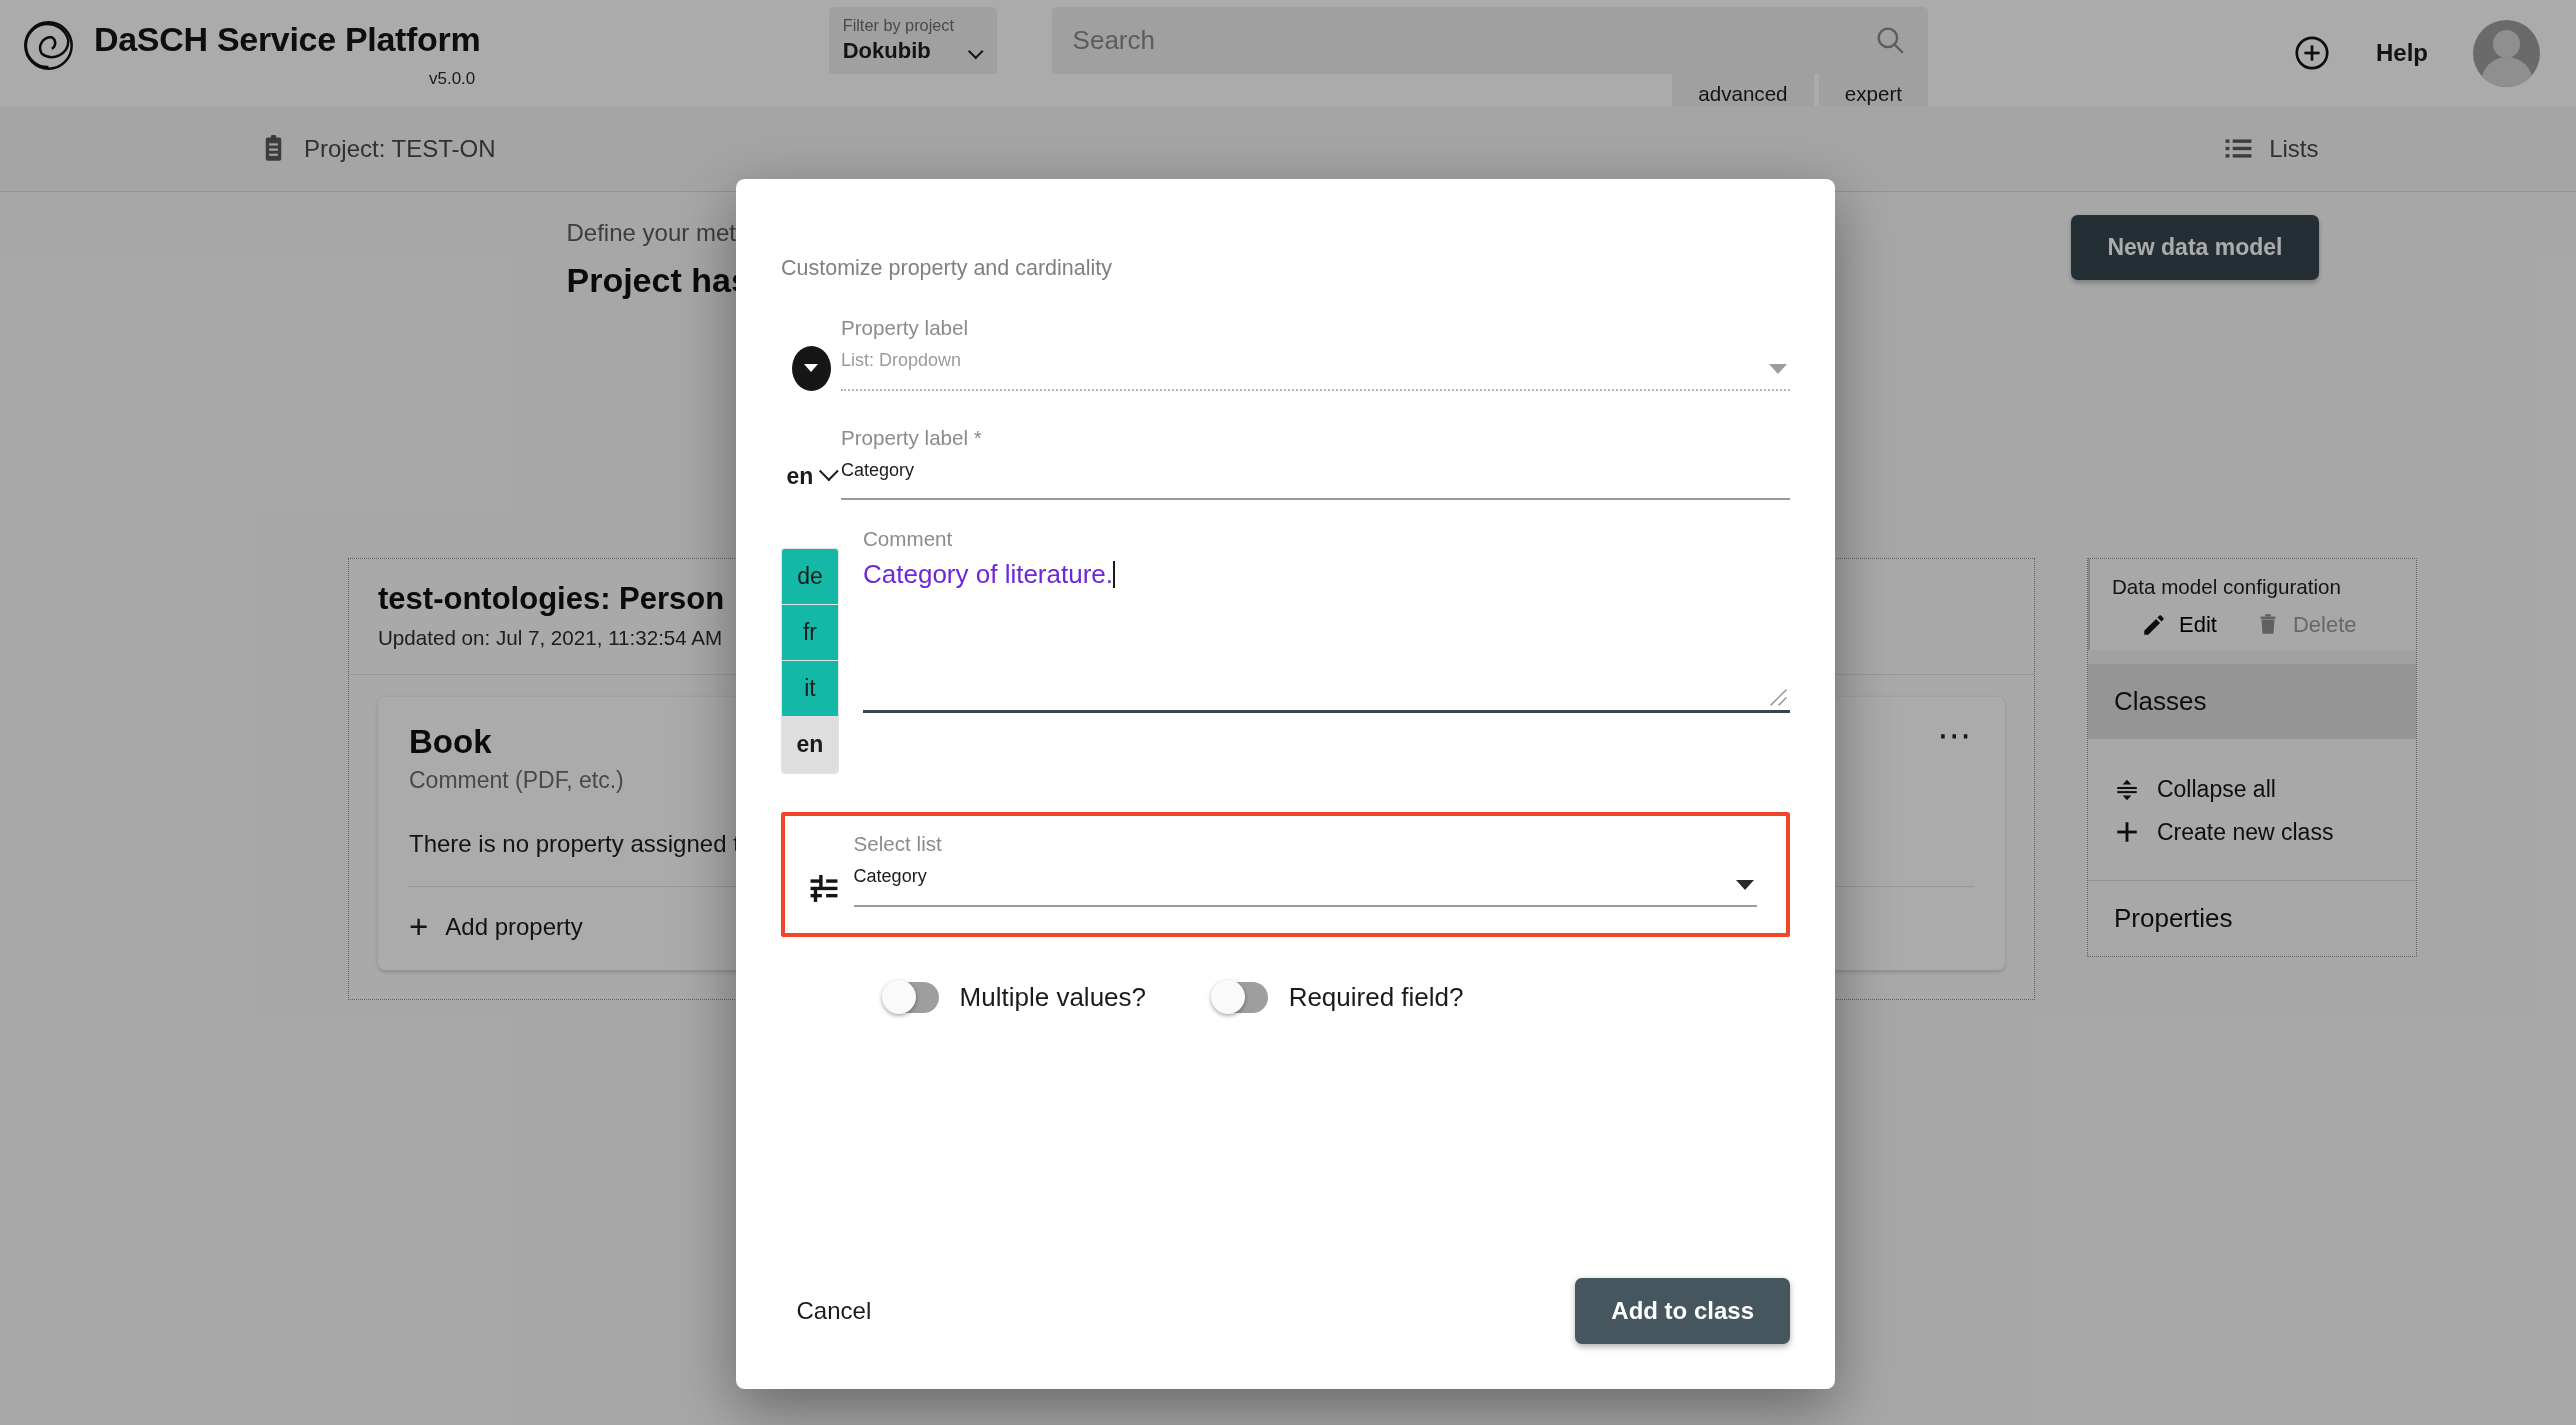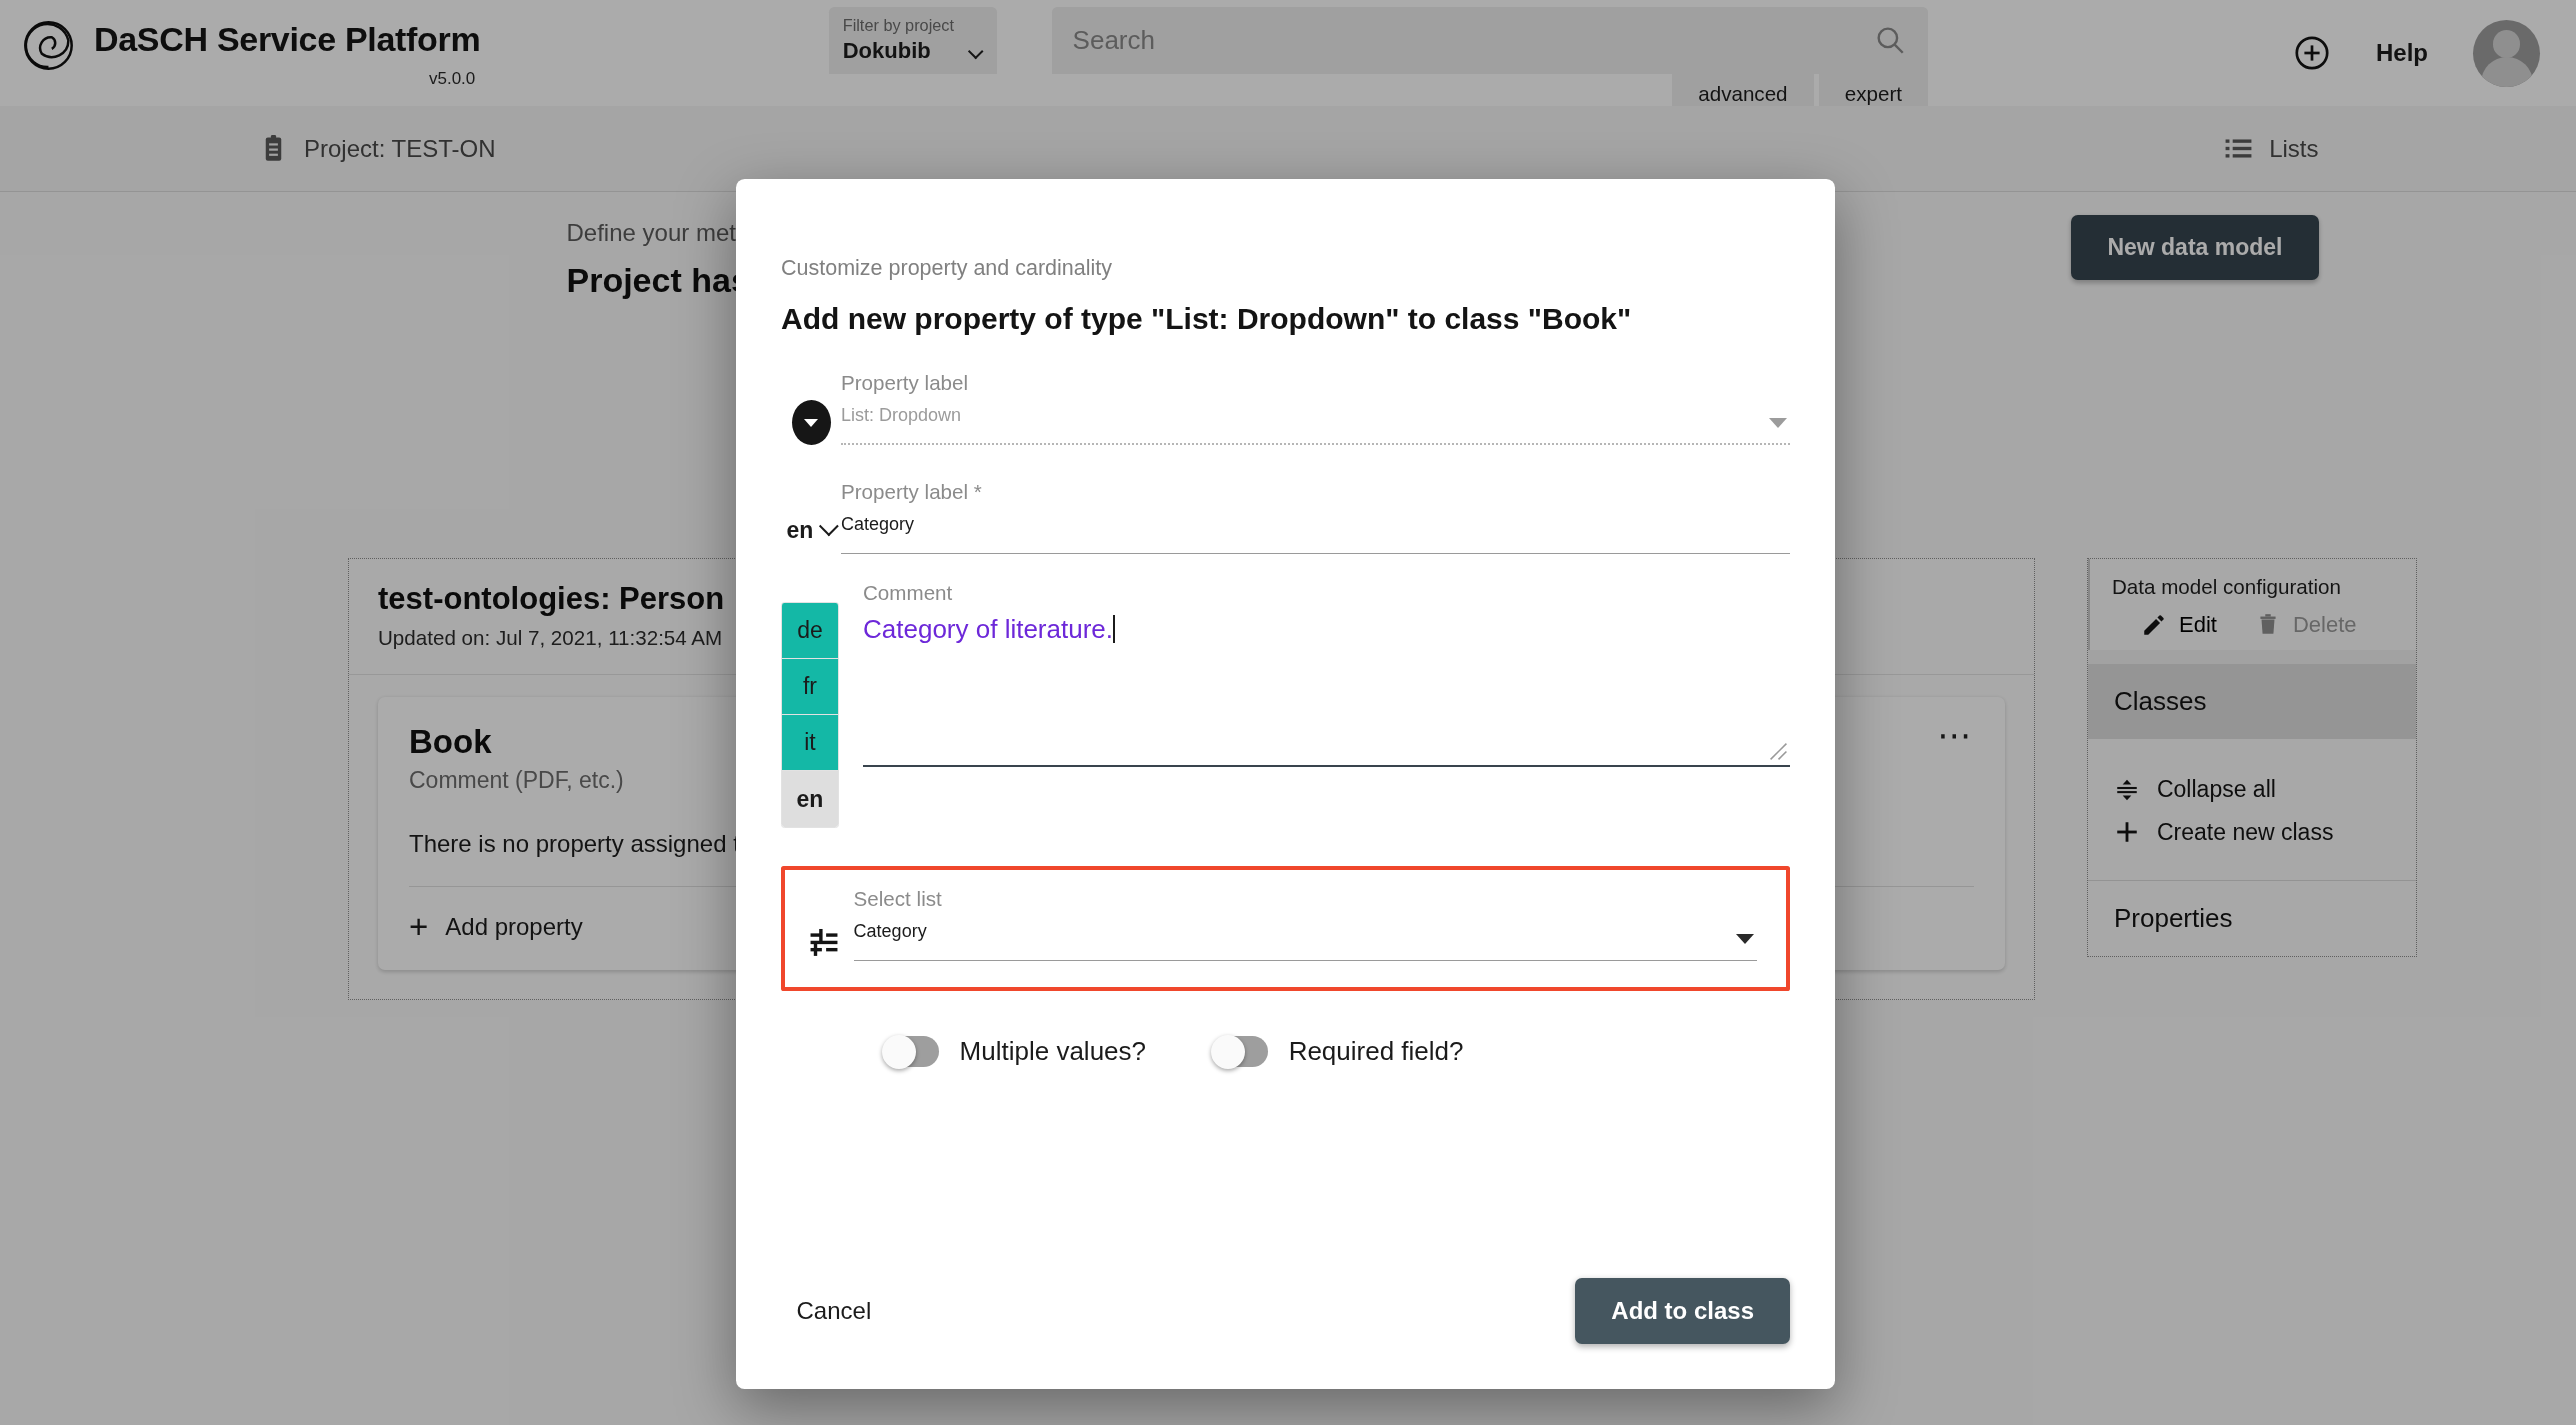--- a/index.html
+++ b/index.html
@@ -461,21 +461,20 @@
 
       </div>
     </div>
   </div>
 
   <div class="scrim"></div>
 
   <div class="modal">
 
     <div class="modal-eyebrow">Customize property and cardinality</div>
-    <div class="modal-title">Add new property of type "List: Dropdown" to class "Book"</div>
 
     <div class="field-row">
       <div class="field-lead">
         <div class="type-badge"></div>
       </div>
       <div class="field-main">
         <div class="field-label">Property label</div>
         <div class="field-value muted">List:  Dropdown</div>
         <div class="field-underline dotted"></div>
         <div class="field-caret"></div>

